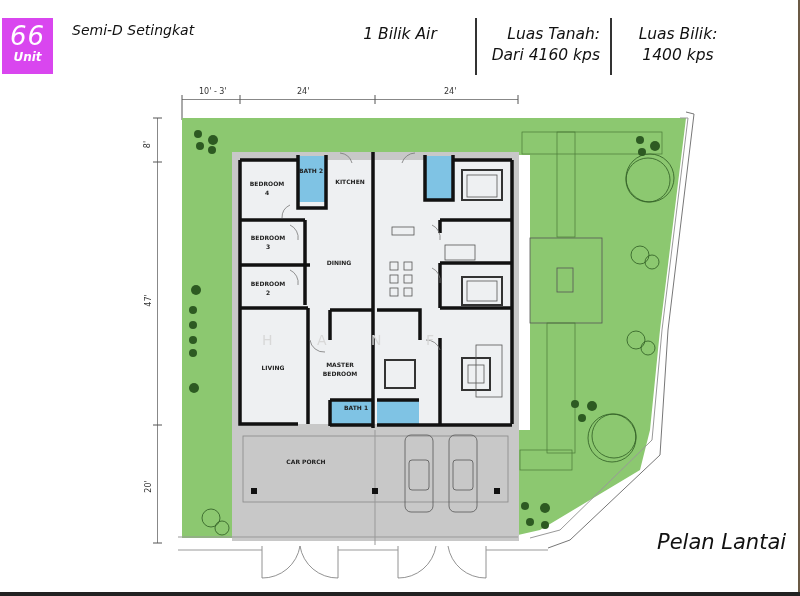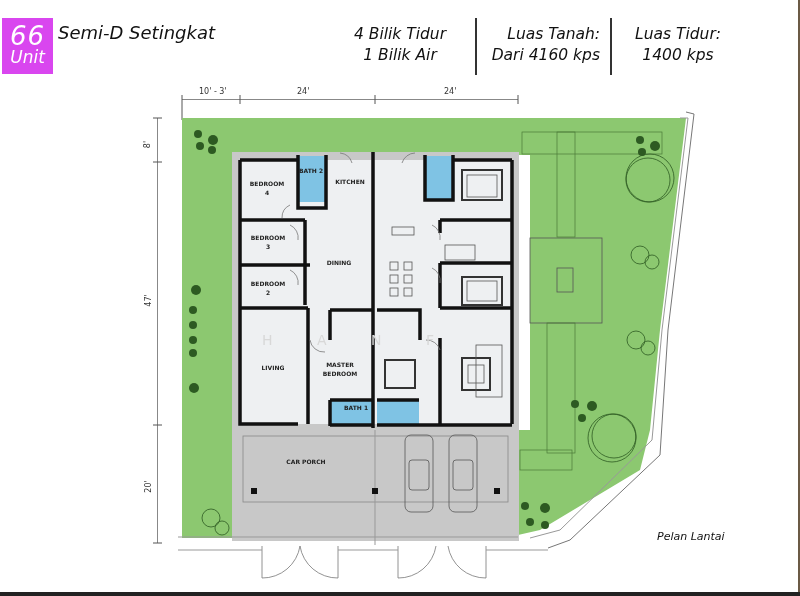--- a/index.html
+++ b/index.html
@@ -2,53 +2,52 @@
 <html><head>
 <meta charset="utf-8">
 <style>
   html, body { margin:0; padding:0; }
   body { width:800px; height:596px; background:#ffffff; position:relative; overflow:hidden;
          font-family:"DejaVu Sans", sans-serif; }
   .header { position:absolute; left:0; top:0; width:800px; height:80px; }
   .unit-badge { position:absolute; left:2px; top:18px; width:51px; height:56px; background:#d946ef;
                 color:#fff; font-style:italic; text-align:center; }
   .unit-badge .num { font-size:26px; line-height:28px; margin-top:4px; display:block; letter-spacing:1px; }
-  .unit-badge .lbl { font-size:17px; line-height:14px; display:block; }
-  .title { position:absolute; left:58px; top:22px; font-size:18px; font-style:italic; color:#111; }
+  .unit-badge .lbl { font-size:12px; line-height:14px; display:block;font-weight:bold; }
+  .title { position:absolute; left:72px; top:22px; font-size:14px; font-style:italic; color:#111; }
   .spec { position:absolute; top:24px; font-size:15.5px; font-style:italic; color:#111; text-align:center; line-height:21px; }
   .spec-divider { position:absolute; top:18px; width:2px; height:57px; background:#333; }
   .dim { position:absolute; font-size:8px; color:#333; }
   .dimline { position:absolute; background:#888; }
-  .footer-label { position:absolute; left:657px; top:530px; font-size:11px; font-style:italic; color:#111; }
+  .footer-label { position:absolute; left:657px; top:530px; font-size:21px; font-style:italic; color:#111; }
   .bottom-bar { position:absolute; left:0; top:592px; width:800px; height:4px; background:#222; }
   .right-edge { position:absolute; left:798px; top:0; width:2px; height:596px; background:#6b5a45; }
   svg text { font-family:"DejaVu Sans", sans-serif; }
 </style>
 </head>
 <body>
 
 <div class="header">
   <div class="unit-badge">
     <span class="num">66</span>
     <span class="lbl">Unit</span>
   </div>
   <div class="title">Semi-D Setingkat</div>
 
   <div class="spec" style="left:345px;width:110px;">
-    <div>4 Bilik Tidur</div>
     <div>1 Bilik Air</div>
   </div>
   <div class="spec-divider" style="left:475px;"></div>
   <div class="spec" style="left:482px;width:118px;text-align:right;">
     <div>Luas Tanah:</div>
     <div>Dari 4160 kps</div>
   </div>
   <div class="spec-divider" style="left:610px;"></div>
   <div class="spec" style="left:618px;width:120px;">
-    <div>Luas Tidur:</div>
+    <div>Luas Bilik:</div>
     <div>1400 kps</div>
   </div>
 </div>
 
 <div class="dim" style="left:199px;top:87px;">10' - 3'</div>
 <div class="dim" style="left:297px;top:87px;">24'</div>
 <div class="dim" style="left:444px;top:87px;">24'</div>
 <div class="dimline" style="left:182px;top:99px;width:336px;height:1px;"></div>
 <div class="dimline" style="left:157px;top:118px;width:1px;height:425px;"></div>
 <div class="dim" style="left:144px;top:140px;transform:rotate(-90deg);">8'</div>

